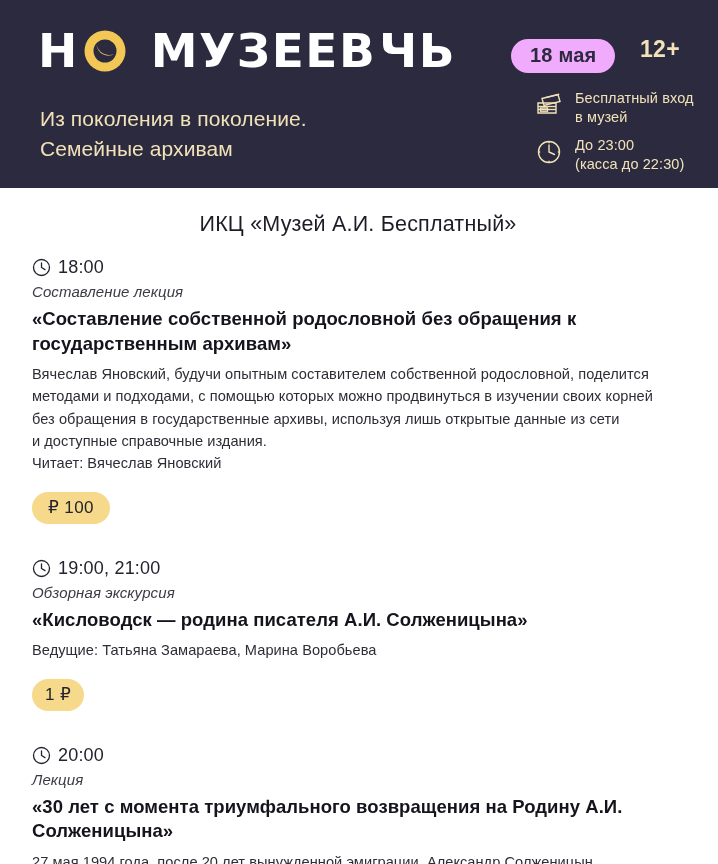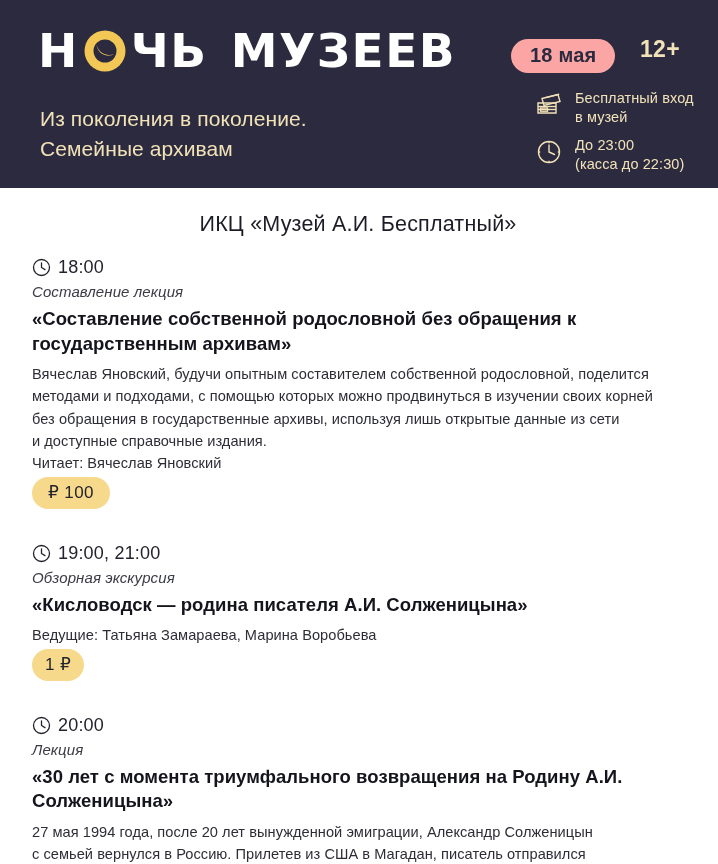--- a/index.html
+++ b/index.html
@@ -57,21 +57,21 @@
     line-height: 1.42;
     color: #f2e2b8;
     letter-spacing: 0.1px;
   }
   .subtitle .line { display: block; }
 
   .date-badge {
     position: absolute;
     left: 511px;
     top: 39px;
-    background: #fca5a5;
+    background: #f0abfc;
     color: #2b2a3f;
     border-radius: 18px;
     padding: 5px 19px 6px 19px;
     font-size: 20px;
     font-weight: bold;
     letter-spacing: 0.2px;
   }
   .age-badge {
     position: absolute;
     left: 640px;
@@ -167,21 +167,21 @@
   .event-desc .line { display: block; }
   .event-host {
     font-size: 14.6px;
     line-height: 1.45;
     color: #2d2d36;
     margin-top: 1px;
     letter-spacing: 0.05px;
   }
   .price-badge {
     display: inline-block;
-    margin-top: 3px;
+    margin-top: 18px;
     background: #f7d98c;
     color: #23232d;
     border-radius: 16px;
     font-size: 17px;
     padding: 5px 16px 6px 16px;
     letter-spacing: 0.4px;
     text-align: center;
   }
   .price-badge.compact {
     padding: 5px 13px 6px 13px;
@@ -200,22 +200,22 @@
         <defs>
           <mask id="moonmask">
             <rect x="0" y="0" width="44" height="44" fill="#fff"></rect>
             <circle cx="22" cy="22" r="11.5" fill="#000"></circle>
             <path d="M13.5 15.5 a13 13 0 0 0 18 9.5 a12 12 0 0 1 -18 -9.5 z" fill="#fff"></path>
           </mask>
         </defs>
         <circle cx="22" cy="22" r="20.5" fill="#f2c755" mask="url(#moonmask)"></circle>
       </svg>
     </span>
+    <span class="logo-text" style="margin-left:20px;">МУЗЕЕВ</span>
     <span class="logo-text">ЧЬ</span>
-    <span class="logo-text" style="margin-left:20px;">МУЗЕЕВ</span>
   </div>
 
   <div class="subtitle">
     <span class="line">Из поколения в поколение.</span>
     <span class="line">Семейные архивам</span>
   </div>
 
   <div class="date-badge">18 мая</div>
   <div class="age-badge">12+</div>
 

